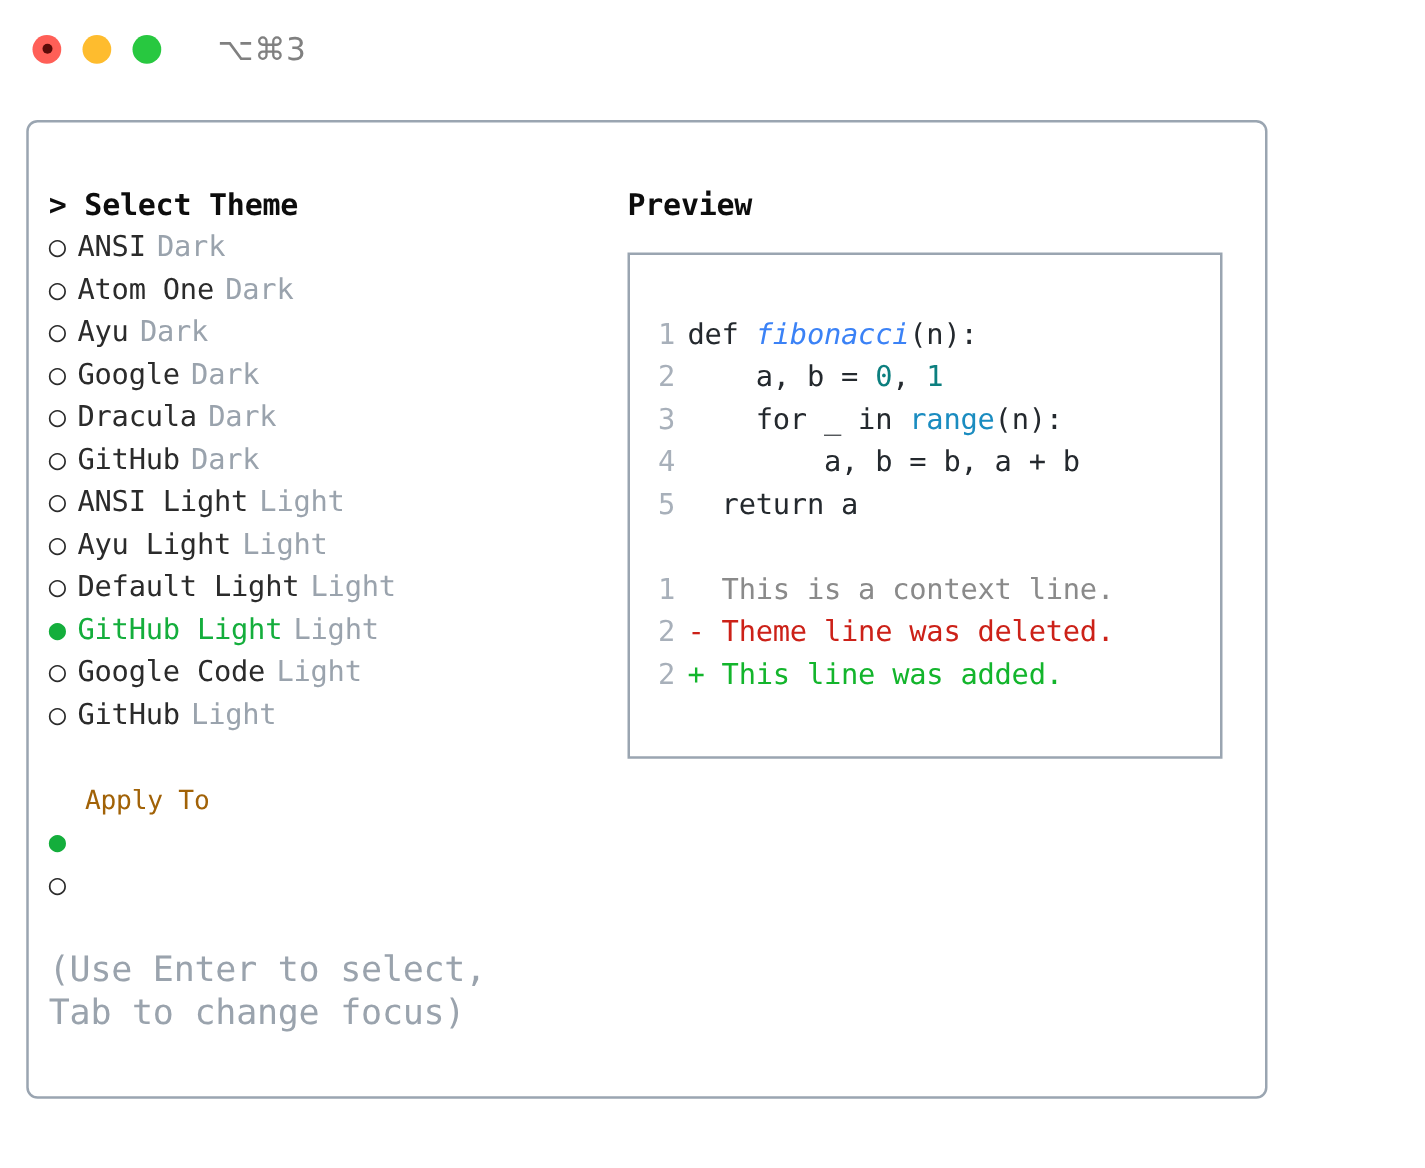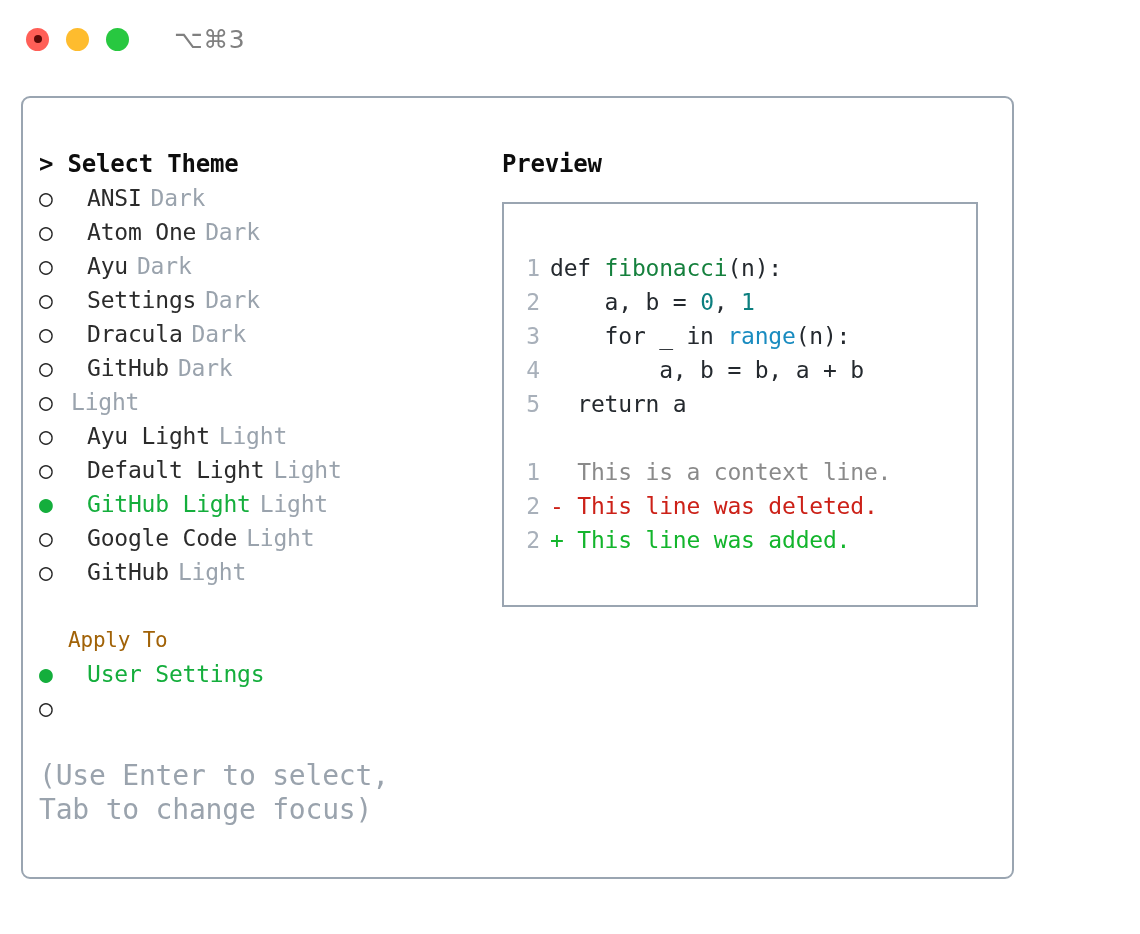--- a/index.html
+++ b/index.html
@@ -114,21 +114,21 @@
     display: inline-block;
     width: 23px;
     flex: 0 0 23px;
     text-align: left;
     font-size: 23px;
     line-height: 34px;
   }
   .bullet.off { color: #2b2b2b; }
   .bullet.on  { color: #14ae3c; }
 
-  .opt-label { color: #2b2b2b; margin-left: 25px; }
+  .opt-label { color: #2b2b2b; }
   .opt-row.selected .opt-label { color: #14ae3c; }
   .opt-badge {
     color: #9aa3ad;
     margin-left: 9px;
   }
 
   .spacer-sm { height: 34px; }
 
   .subhead {
     font-size: 21px;
@@ -186,21 +186,21 @@
     flex: 0 0 46px;
     text-align: right;
     color: #a8b0ba;
     padding-right: 10px;
     box-sizing: border-box;
   }
   .codetext { color: #24292e; }
 
   .blank-line { height: 34px; }
 
-  .tok-fn   { color: #15803d; }
+  .tok-fn   { color: #3b82f6; font-style: italic; }
   .tok-num  { color: #0c7f7f; }
   .tok-call { color: #1a8cc0; }
 
   .diff-ctx { color: #8a8a8a; }
   .diff-del { color: #cc2118; }
   .diff-add { color: #13b52c; }
 </style>
 </head>
 <body>
 
@@ -237,38 +237,39 @@
         </div>
 
         <div class="opt-row">
           <span class="bullet off">○</span>
           <span class="opt-label">Ayu</span>
           <span class="opt-badge">Dark</span>
         </div>
 
         <div class="opt-row">
           <span class="bullet off">○</span>
-          <span class="opt-label">Settings</span>
+          <span class="opt-label">Google</span>
           <span class="opt-badge">Dark</span>
         </div>
 
         <div class="opt-row">
           <span class="bullet off">○</span>
           <span class="opt-label">Dracula</span>
           <span class="opt-badge">Dark</span>
         </div>
 
         <div class="opt-row">
           <span class="bullet off">○</span>
           <span class="opt-label">GitHub</span>
           <span class="opt-badge">Dark</span>
         </div>
 
         <div class="opt-row">
           <span class="bullet off">○</span>
+          <span class="opt-label">ANSI Light</span>
           <span class="opt-badge">Light</span>
         </div>
 
         <div class="opt-row">
           <span class="bullet off">○</span>
           <span class="opt-label">Ayu Light</span>
           <span class="opt-badge">Light</span>
         </div>
 
         <div class="opt-row">
@@ -296,21 +297,20 @@
         </div>
       </div>
 
       <div class="spacer-sm"></div>
 
       <div class="subhead">Apply To</div>
 
       <div>
         <div class="opt-row selected">
           <span class="bullet on">●</span>
-          <span class="opt-label">User Settings</span>
         </div>
         <div class="opt-row">
           <span class="bullet off">○</span>
         </div>
       </div>
 
       <div class="hint">(Use Enter to select, Tab to change focus)</div>
     </div>
 
     <div class="right-col">
@@ -345,21 +345,21 @@
 
         <div>
           <div class="code-line">
             <span class="lineno">1</span>
             <span class="diff-ctx">  </span>
             <span class="diff-ctx">This is a context line.</span>
           </div>
           <div class="code-line">
             <span class="lineno">2</span>
             <span class="diff-del">- </span>
-            <span class="diff-del">This line was deleted.</span>
+            <span class="diff-del">Theme line was deleted.</span>
           </div>
           <div class="code-line">
             <span class="lineno">2</span>
             <span class="diff-add">+ </span>
             <span class="diff-add">This line was added.</span>
           </div>
         </div>
 
       </div>
     </div>

